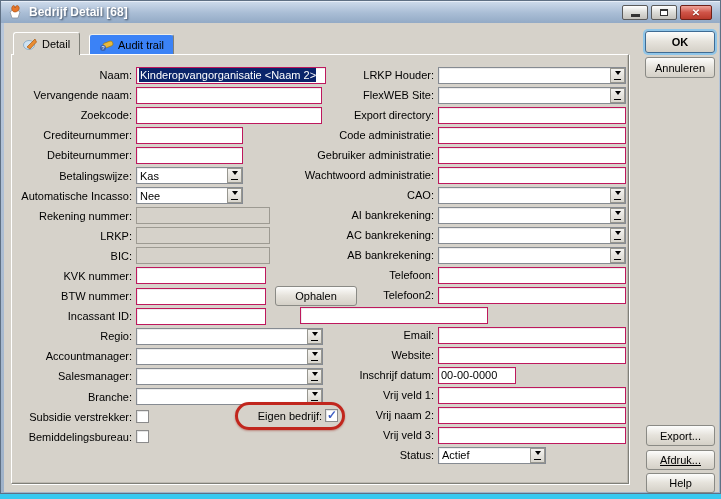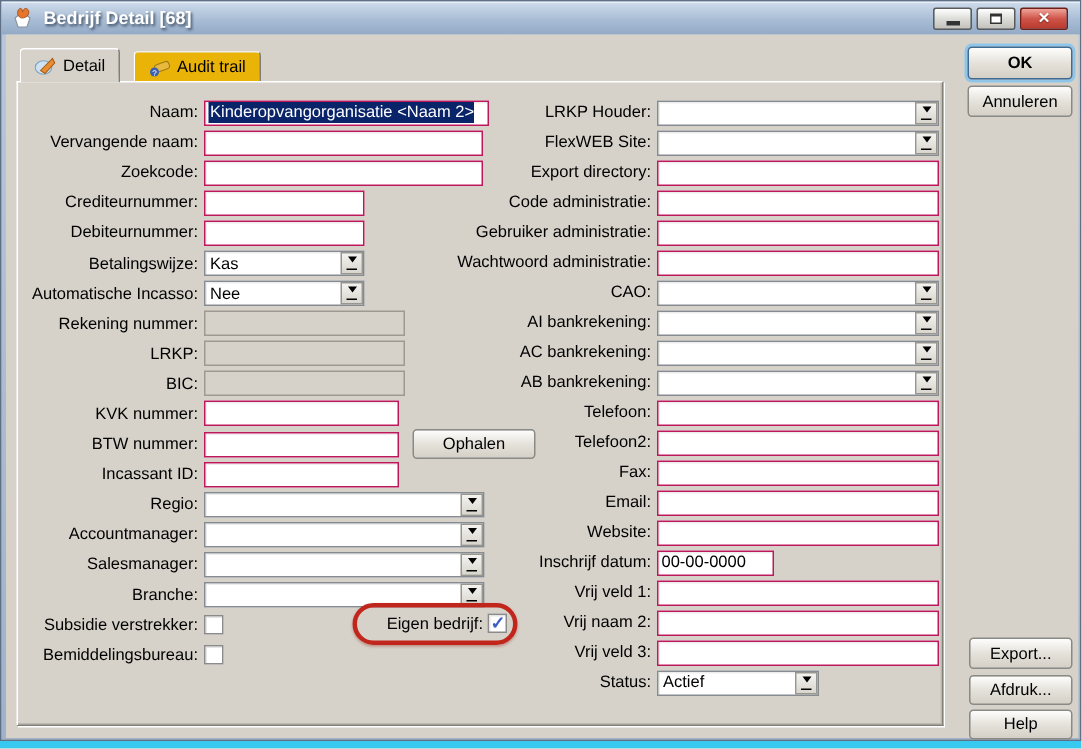--- a/index.html
+++ b/index.html
@@ -23,21 +23,21 @@
   .g-max{width:8px;height:7px;box-sizing:border-box;border:1px solid #333;border-top:2px solid #333;background:#fff;}
   .g-close{color:#fff;font-size:10px;font-weight:bold;line-height:10px;text-shadow:0 1px 1px #7c2016;}
 
   .client{position:absolute;left:3px;top:22px;width:715px;height:469px;background:#d6d2ca;}
 
   
   .tab{position:absolute;display:flex;align-items:center;gap:4px;box-sizing:border-box;padding:0 9px;
     font-size:11px;color:#000;background:#d6d2ca;border:1px solid #fff;border-bottom:none;
     border-right-color:#7f7f78;border-radius:3px 3px 0 0;}
   .tab.active{left:9px;top:9px;height:23px;z-index:3;}
-  .tab.inactive{left:85px;top:11px;height:21px;z-index:1;background:#eab308;border-top-color:#efefe9;}
+  .tab.inactive{left:85px;top:11px;height:21px;z-index:1;background:#3b82f6;border-top-color:#efefe9;}
   .tab-icon{width:15px;height:14px;flex:0 0 auto;}
 
   
   .tabpanel{position:absolute;left:7px;top:31px;width:618px;height:430px;box-sizing:border-box;
     background:#d6d2ca;border:1px solid;border-color:#ffffff #7f7f78 #7f7f78 #ffffff;
     box-shadow:1px 1px 0 #ffffff, inset -1px -1px 0 #bdb9b1;z-index:2;}
 
   .col{position:absolute;top:10px;}
   .col.left{left:6px;width:350px;}
   .col.right{left:288px;width:330px;}
@@ -342,21 +342,20 @@
         </div>
         <div class="row">
           <span class="lbl">Telefoon:</span>
           <input class="tbx w188" value="" style="">
         </div>
         <div class="row">
           <span class="lbl">Telefoon2:</span>
           <input class="tbx w188" value="" style="">
         </div>
         <div class="row">
-          <span class="lbl">Fax:</span>
           <input class="tbx w188" value="" style="">
         </div>
         <div class="row">
           <span class="lbl">Email:</span>
           <input class="tbx w188" value="" style="">
         </div>
         <div class="row">
           <span class="lbl">Website:</span>
           <input class="tbx w188" value="" style="">
         </div>
@@ -385,19 +384,19 @@
                   <i class="bar"></i>
                 </span>
           </div>
         </div>
       </div>
     </div>
 
     <button class="btn default side-btn btn-ok">OK</button>
     <button class="btn side-btn btn-annuleren">Annuleren</button>
     <button class="btn btn-export" style="position:absolute;">Export...</button>
-    <button class="btn btn-afdruk" style="position:absolute;">Afdruk...</button>
+    <button class="btn btn-afdruk" style="position:absolute;text-decoration:underline;">Afdruk...</button>
     <button class="btn btn-help" style="position:absolute;">Help</button>
   </div>
 </div>
 
 <div class="bottom-strip"></div>
 </div>
 
 </body></html>

